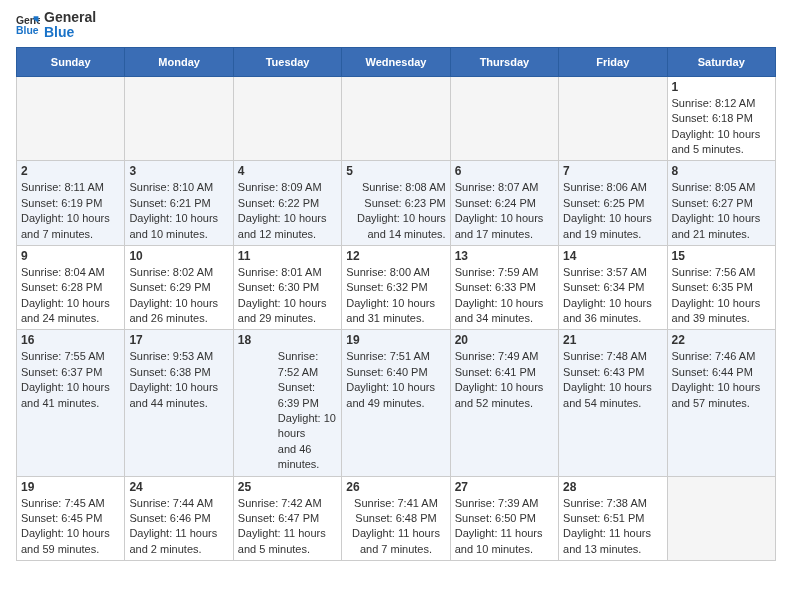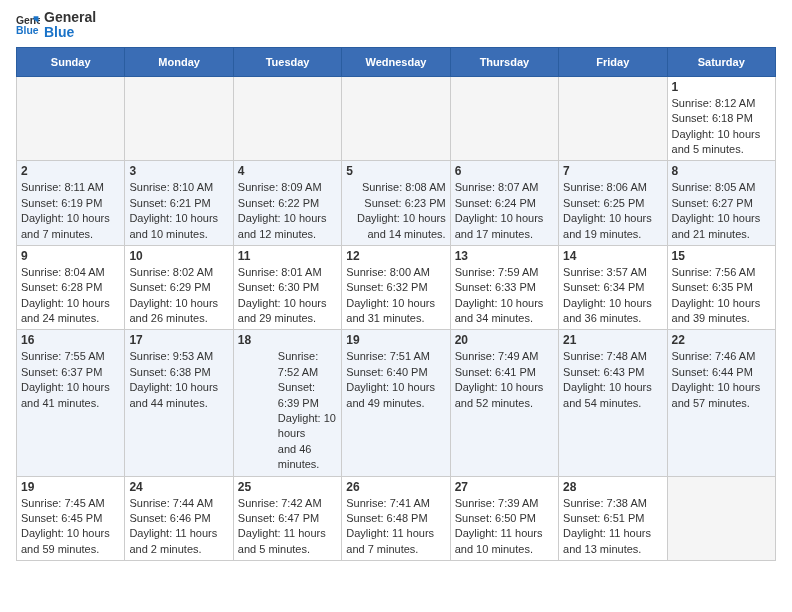--- a/index.html
+++ b/index.html
@@ -301,21 +301,21 @@
           </td>
           <td>
             <span class="day-num">25</span>
             <div class="day-info" style="white-space: pre-line;">Sunrise: 7:42 AM
 Sunset: 6:47 PM
 Daylight: 11 hours
 and 5 minutes.</div>
           </td>
           <td>
             <span class="day-num">26</span>
-            <div class="day-info" style="white-space: pre-line;">Sunrise: 7:41 AM
+            <div class="day-info" style="white-space: pre-line; text-align: center;">Sunrise: 7:41 AM
 Sunset: 6:48 PM
 Daylight: 11 hours
 and 7 minutes.</div>
           </td>
           <td>
             <span class="day-num">27</span>
             <div class="day-info" style="white-space: pre-line;">Sunrise: 7:39 AM
 Sunset: 6:50 PM
 Daylight: 11 hours
 and 10 minutes.</div>

